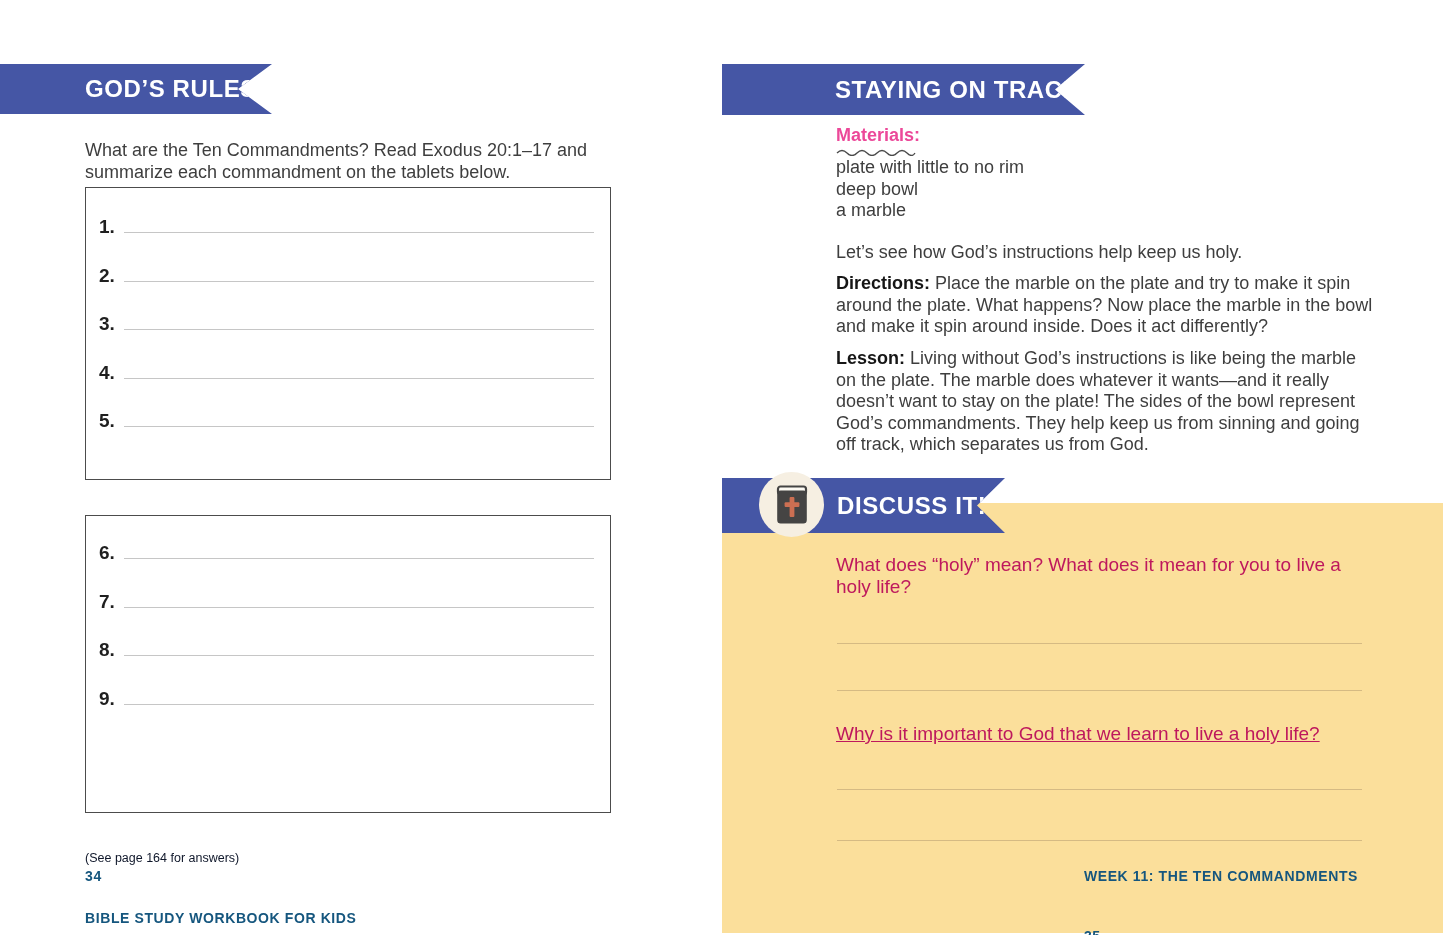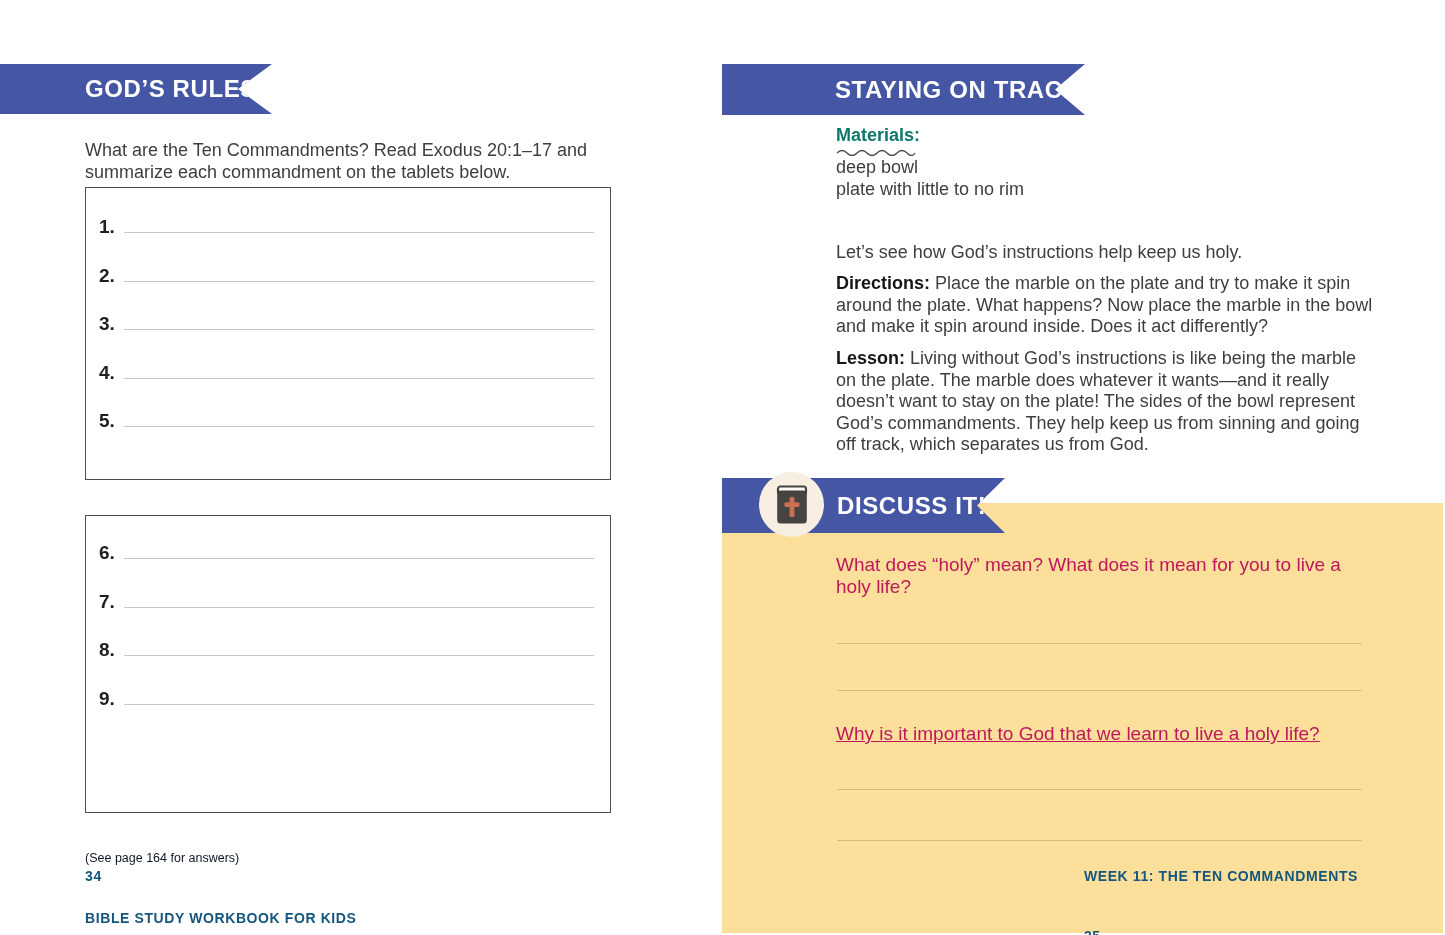--- a/index.html
+++ b/index.html
@@ -32,21 +32,21 @@
   .trow .num{font-weight:bold;font-size:19px;color:#1f1f1f;}
   .trow .tline{flex:1;border-bottom:1.5px solid #c6c6c6;margin-left:9px;margin-bottom:5px;}
   .answers-note{position:absolute;left:85px;top:838px;font-size:12.5px;color:#0f172a;}
   .footer{position:absolute;top:868px;display:flex;font-size:14px;font-weight:bold;
     color:#15567e;letter-spacing:.6px;z-index:2;white-space:nowrap;flex-direction:column;}
   .footer-left{left:85px;gap:26px;}
   .footer-right{right:87px;gap:44px;}
   
   .rcol{position:absolute;left:836px;width:540px;font-size:18px;line-height:21.5px;color:#3e3e3e;}
   .rcol strong{color:#161616;}
-  .materials-label{top:125px;font-weight:bold;color:#0f766e;width:120px;}
+  .materials-label{top:125px;font-weight:bold;color:#ec4899;width:120px;}
   .squiggle{position:absolute;left:836px;top:147px;z-index:1;}
   .materials-list{top:157px;}
   .p-intro{top:242px;}
   .p-directions{top:273px;}
   .p-lesson{top:348px;}
   
   .yellow{position:absolute;left:722px;top:503px;width:721px;height:430px;
     background:#fbdf9b;z-index:0;}
   .badge{position:absolute;left:759px;top:472px;width:65px;height:65px;border-radius:50%;
     background:#f6efe2;display:flex;align-items:center;justify-content:center;z-index:3;}
@@ -125,22 +125,23 @@
   <div class="banner banner-staying">
     <span>STAYING ON TRACK</span>
   </div>
 
   <p class="rcol materials-label" style="position:absolute;margin:0;">Materials:</p>
   <svg class="squiggle" width="80" height="9" viewBox="0 0 80 9">
     <path d="M1,6 Q6,1 11,6 T21,6 T31,6 T41,6 T51,6 T61,6 T71,6 T79,6" fill="none" stroke="#4a4a4a" stroke-width="1.3"></path>
   </svg>
 
   <div class="rcol materials-list" style="position:absolute;">
+    <div>plate with little to no rim</div>
     <div>deep bowl</div>
-    <div>plate with little to no rim</div>
+    <div>a marble</div>
   </div>
 
   <p class="rcol p-intro" style="position:absolute;margin:0;">Let’s see how God’s instructions help keep us holy.</p>
 
   <p class="rcol p-directions" style="position:absolute;margin:0;">
     <strong>Directions:</strong>
     <span>Place the marble on the plate and try to make it spin around the plate. What happens? Now place the marble in the bowl and make it spin around inside. Does it act differently?</span>
   </p>
 
   <p class="rcol p-lesson" style="position:absolute;margin:0;">

